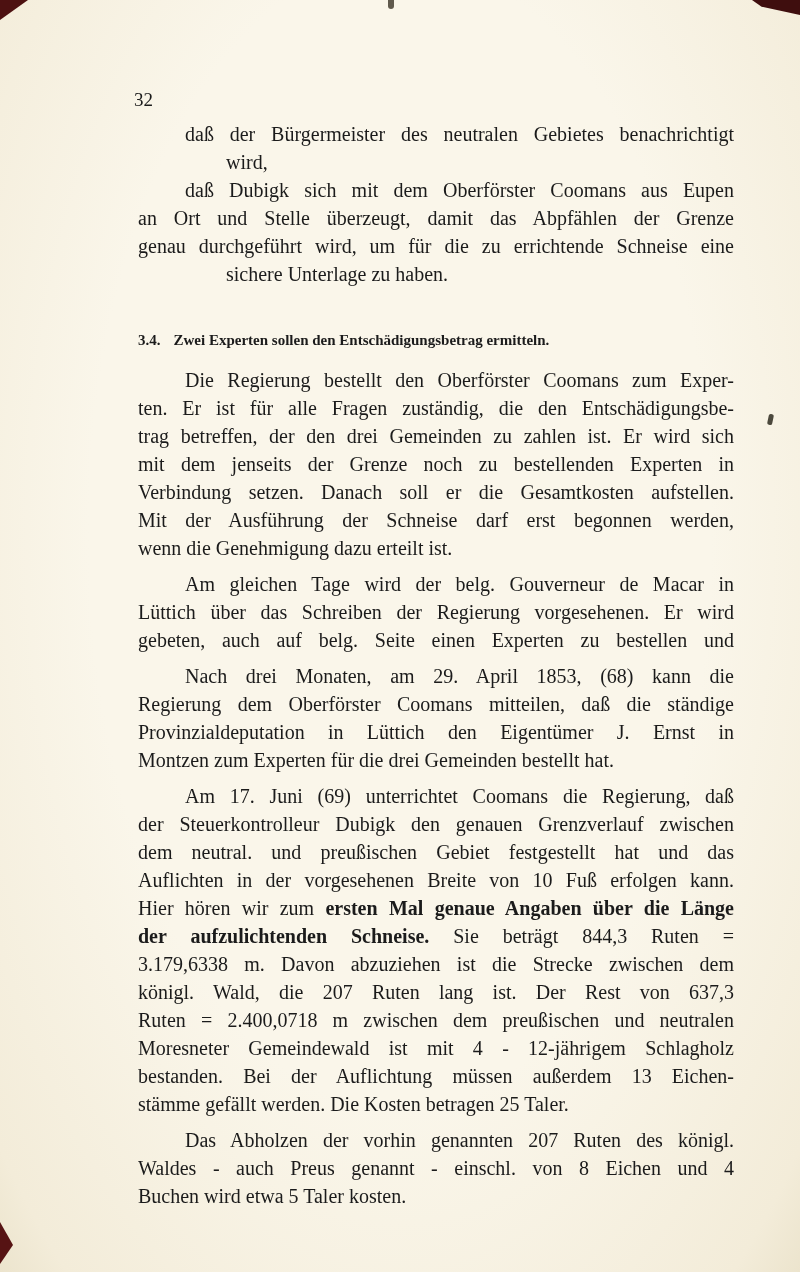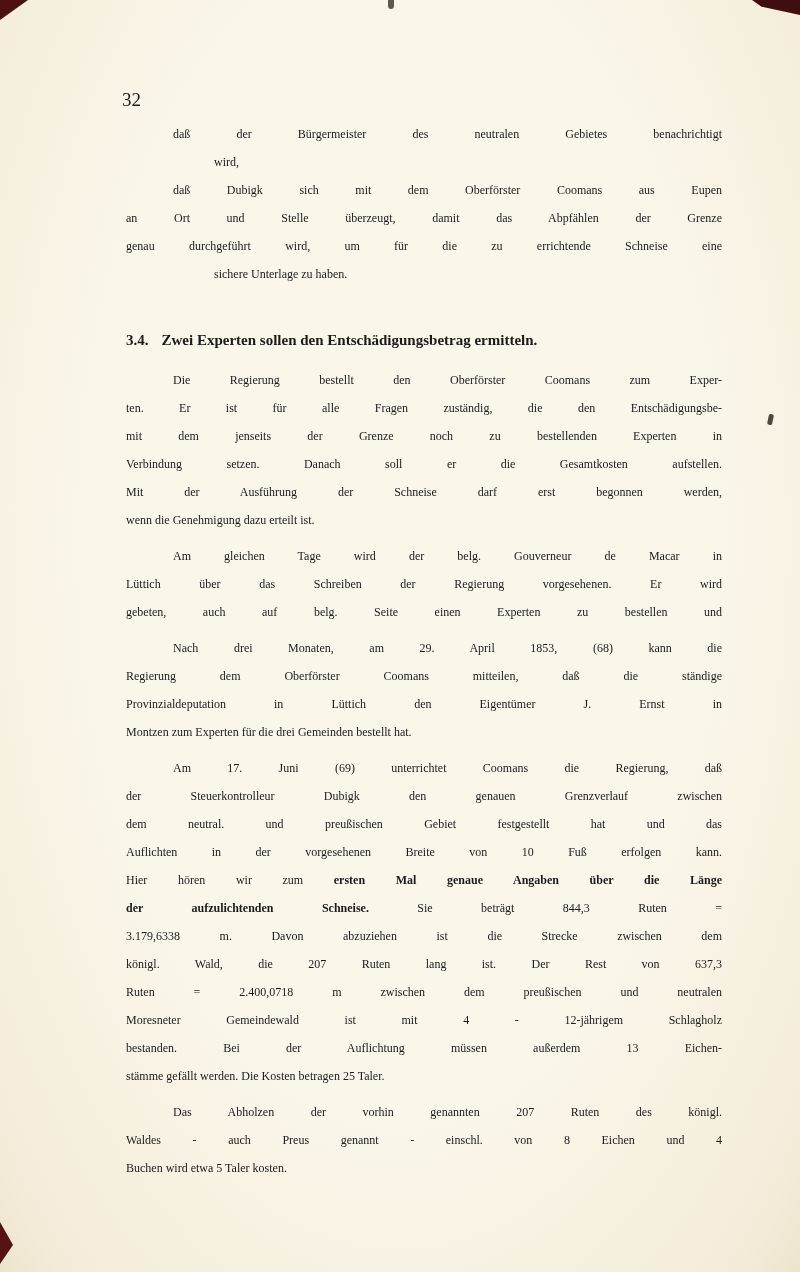--- a/index.html
+++ b/index.html
@@ -8,32 +8,32 @@
     width: 800px;
     height: 1272px;
     margin: 0 auto;
     background: radial-gradient(ellipse at 50% 42%, #faf6ea 55%, #f3ecd9 92%, #ece4cd 100%);
     font-family: "Liberation Serif", "DejaVu Serif", serif;
     color: #1b1b1b;
     overflow: hidden;
   }
   .content {
     position: absolute;
-    left: 126px;
+    left: 138px;
     top: 86px;
     width: 596px;
   }
   .pagenum {
     font-size: 19px;
     line-height: 28px;
     margin-left: -4px;
     margin-bottom: 6px;
   }
   .line {
-    font-size: 12px;
+    font-size: 20px;
     line-height: 28px;
     height: 28px;
     white-space: normal;
     overflow: hidden;
   }
   .line.just {
     text-align: justify;
     text-align-last: justify;
     text-justify: inter-word;
   }
@@ -100,20 +100,21 @@
         <div class="line in2"><span class="seg">sichere Unterlage zu haben.</span></div>
       </div>
 
     <div class="heading">
       <span class="sec-num">3.4.</span><span>Zwei Experten sollen den Entschädigungsbetrag ermitteln.</span>
     </div>
 
     <div class="para" style="margin-top:12px;">
         <div class="line in1 just"><span class="seg">Die Regierung bestellt den Oberförster Coomans zum Exper-</span></div>
         <div class="line in0 just"><span class="seg">ten. Er ist für alle Fragen zuständig, die den Entschädigungsbe-</span></div>
+        <div class="line in0 just"><span class="seg">trag betreffen, der den drei Gemeinden zu zahlen ist. Er wird sich</span></div>
         <div class="line in0 just"><span class="seg">mit dem jenseits der Grenze noch zu bestellenden Experten in</span></div>
         <div class="line in0 just"><span class="seg">Verbindung setzen. Danach soll er die Gesamtkosten aufstellen.</span></div>
         <div class="line in0 just"><span class="seg">Mit der Ausführung der Schneise darf erst begonnen werden,</span></div>
         <div class="line in0"><span class="seg">wenn die Genehmigung dazu erteilt ist.</span></div>
       </div>
     <div class="para">
         <div class="line in1 just"><span class="seg">Am gleichen Tage wird der belg. Gouverneur de Macar in</span></div>
         <div class="line in0 just"><span class="seg">Lüttich über das Schreiben der Regierung vorgesehenen. Er wird</span></div>
         <div class="line in0 just"><span class="seg">gebeten, auch auf belg. Seite einen Experten zu bestellen und</span></div>
       </div>

